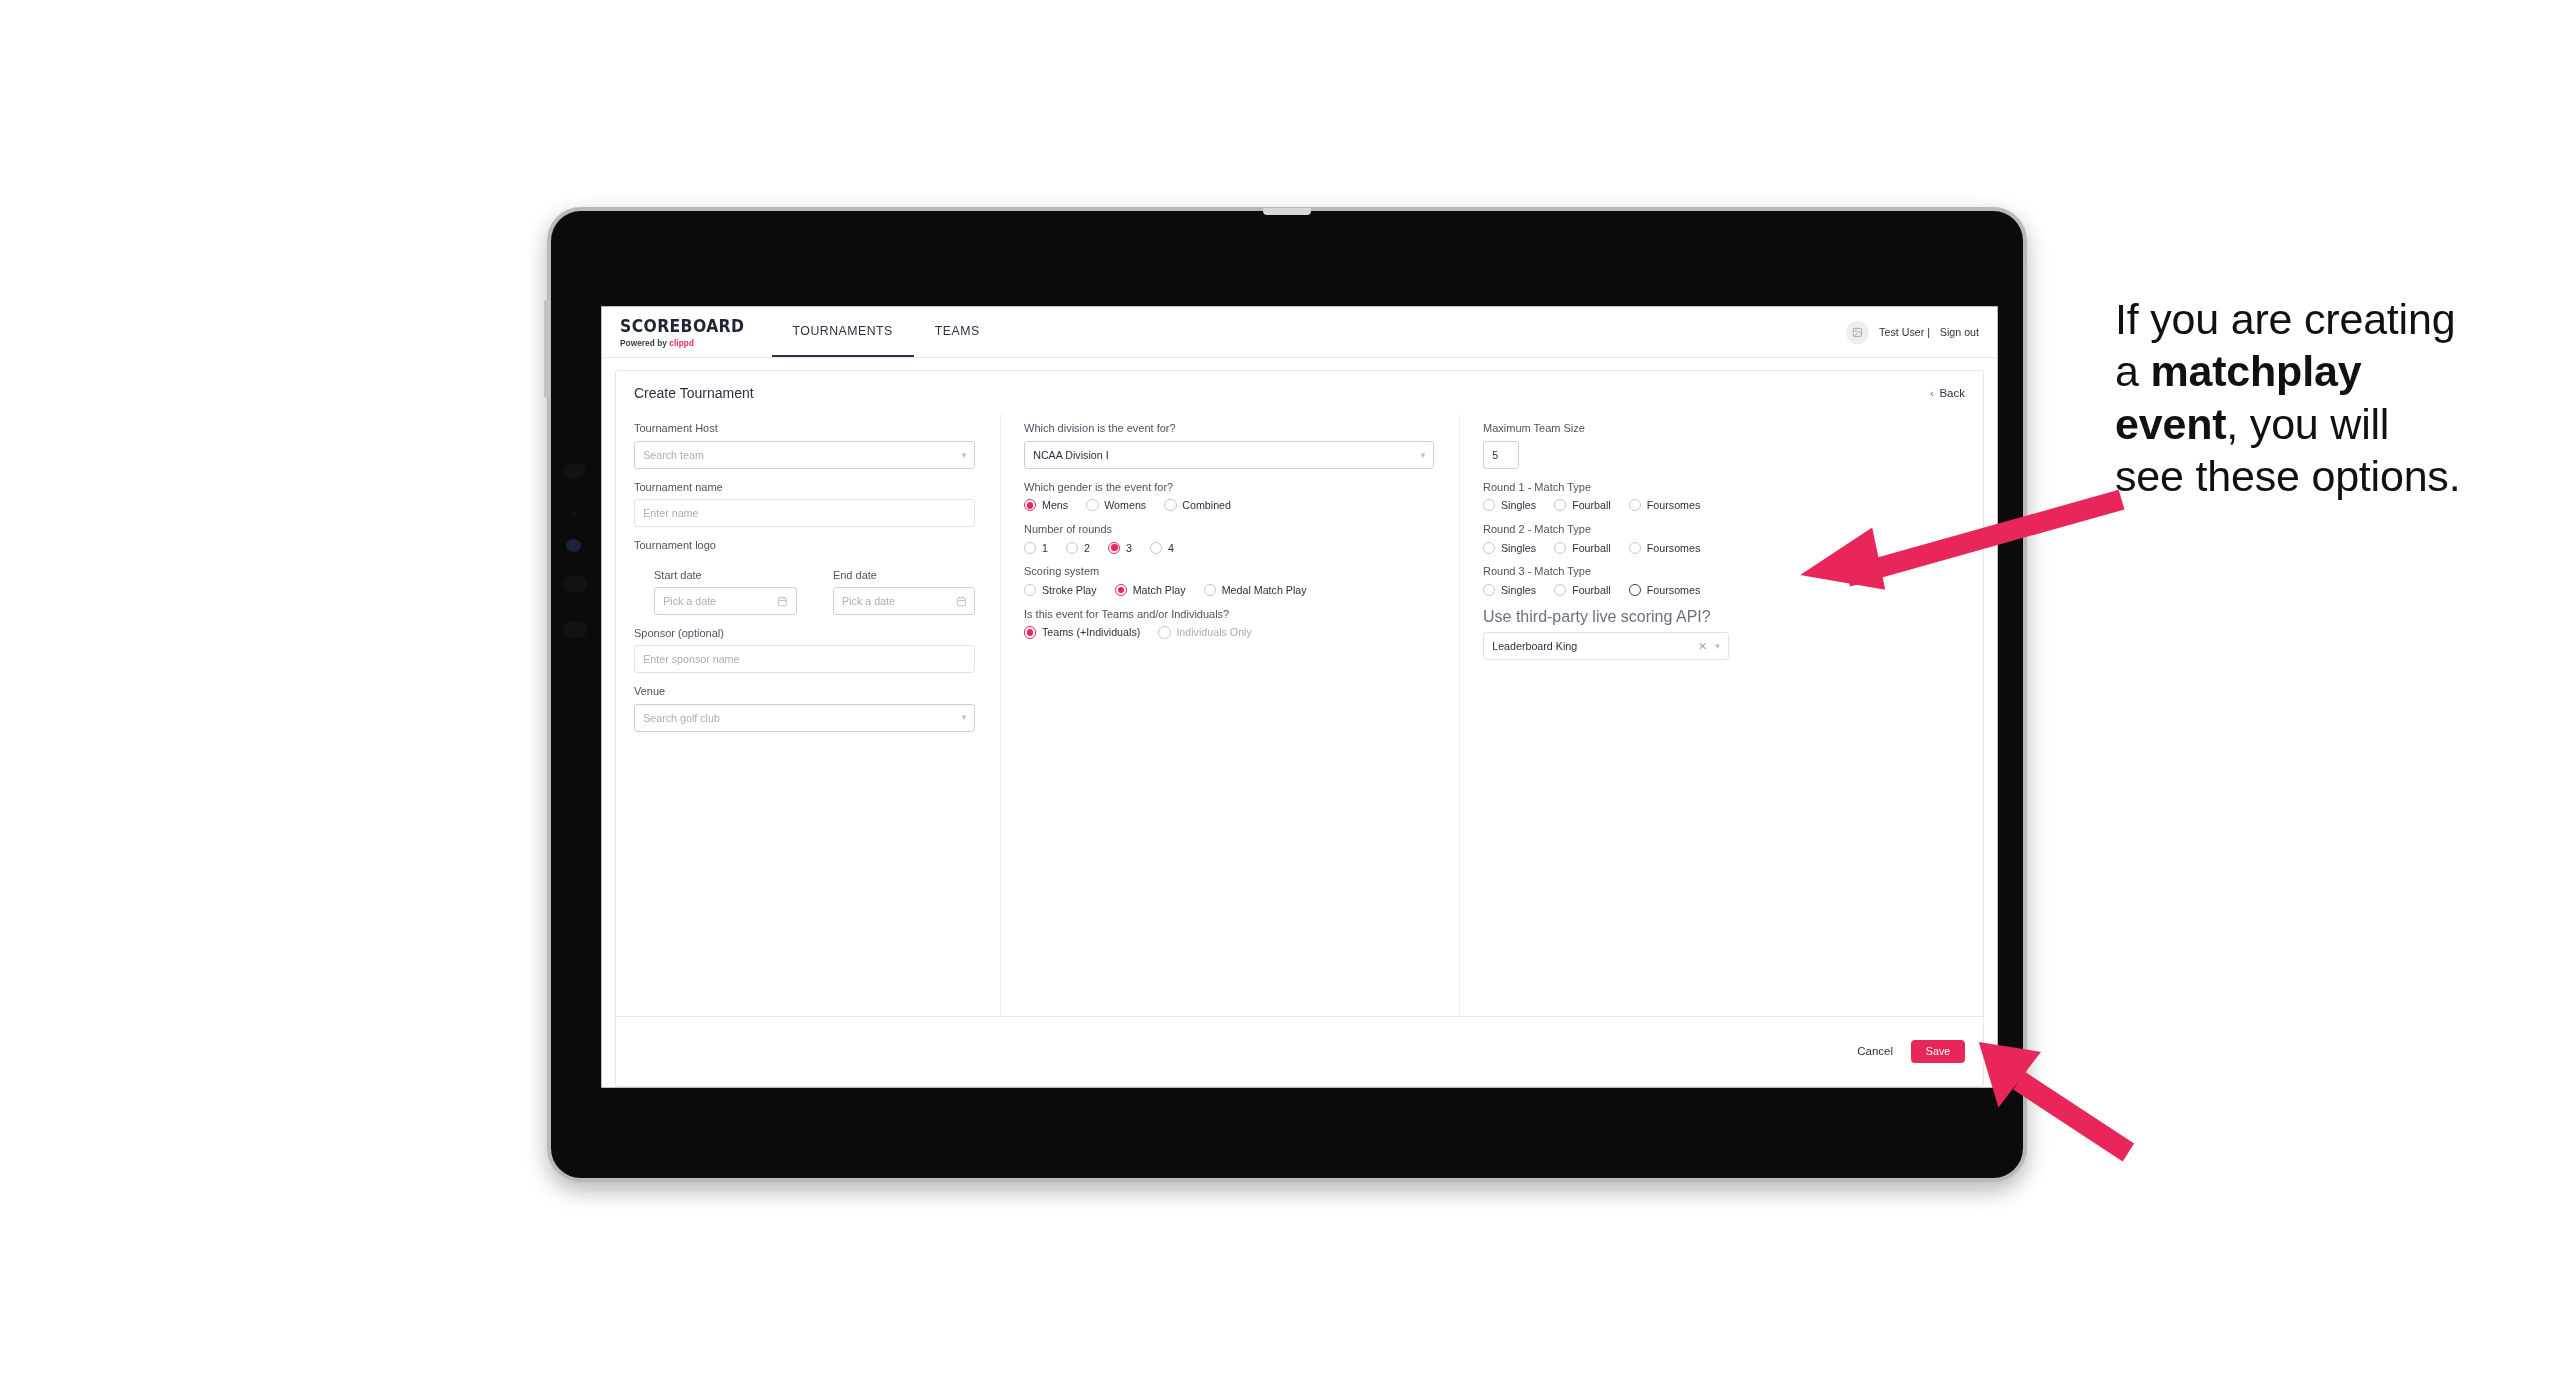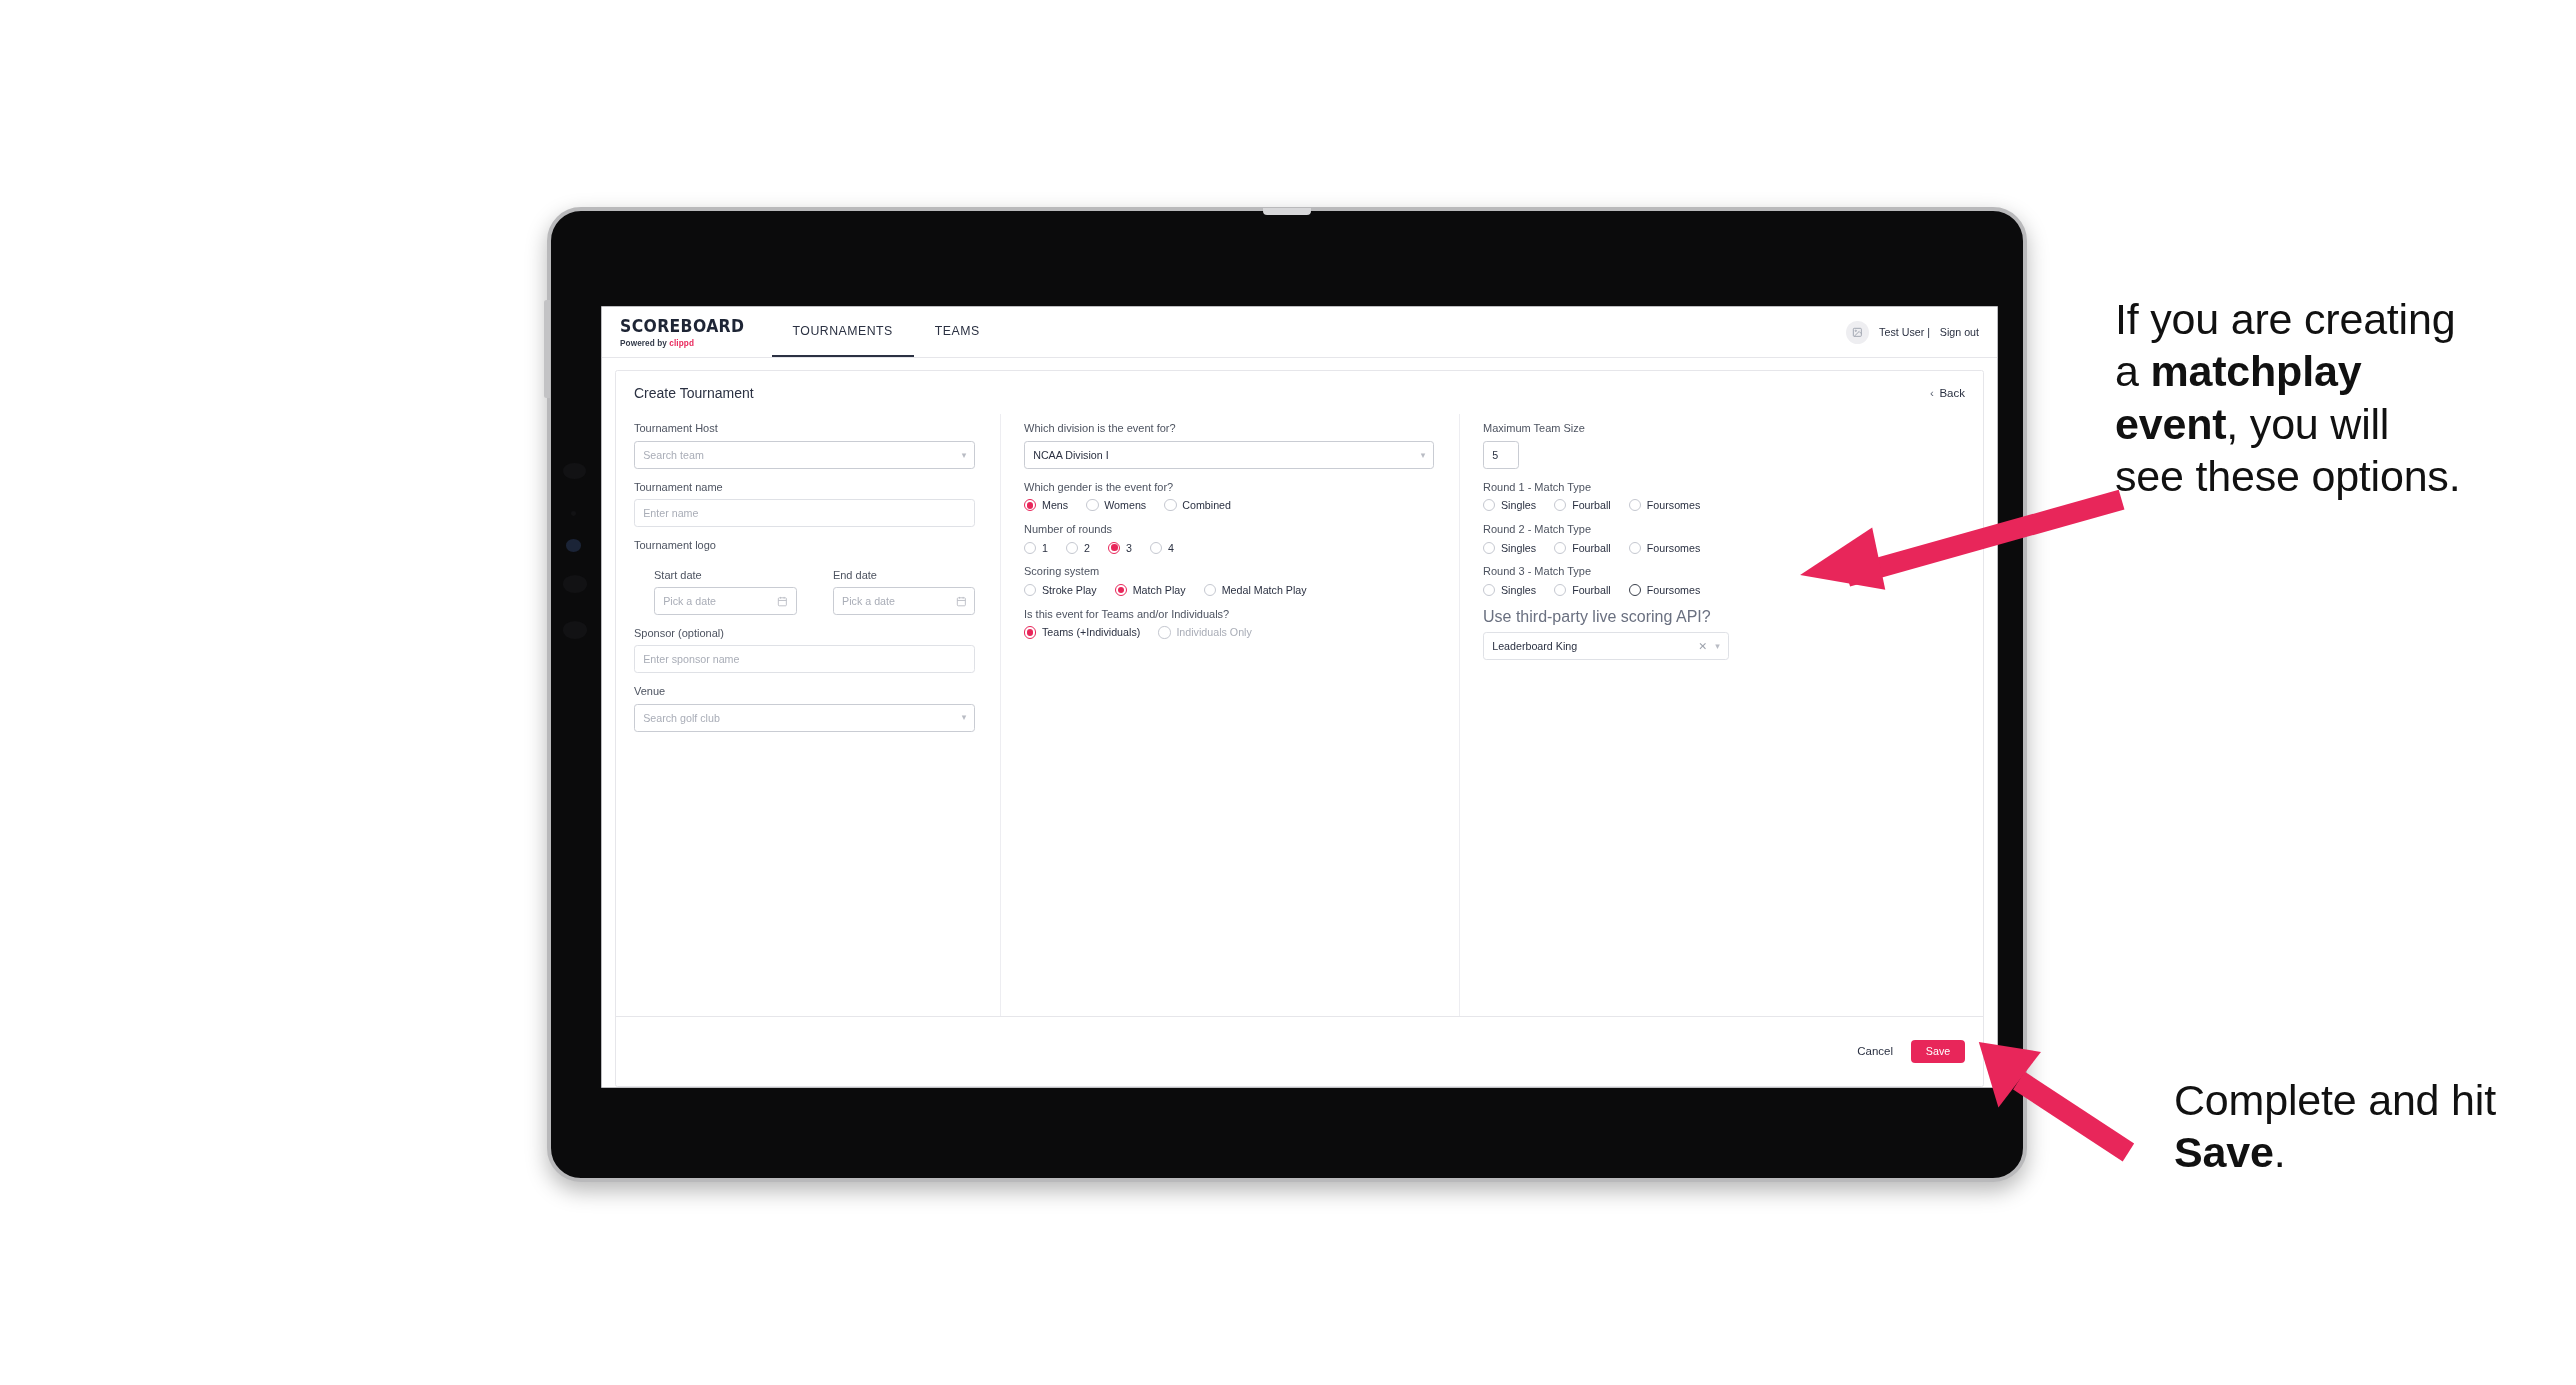--- a/index.html
+++ b/index.html
@@ -437,16 +437,15 @@
 
   <svg class="arrow-svg" style="left:1959px; top:1029px;" width="262" height="139" viewBox="0 0 320 170">
     <g fill="#e8265a">
       <path d="M80 52 L214 140 L200 162 L66 74 Z"></path>
       <path d="M24 16 L100 28 L48 96 Z"></path>
     </g>
   </svg>
 
   <div class="anno anno-top"><span>If you are creating a </span><b>matchplay event</b><span>, you will see these options.</span></div>
 
-  <div class="anno anno-bot"><span>Complete and hit </span><b>Save</b><span>.</span></div>
 
 </div>
 
 
 </body></html>

